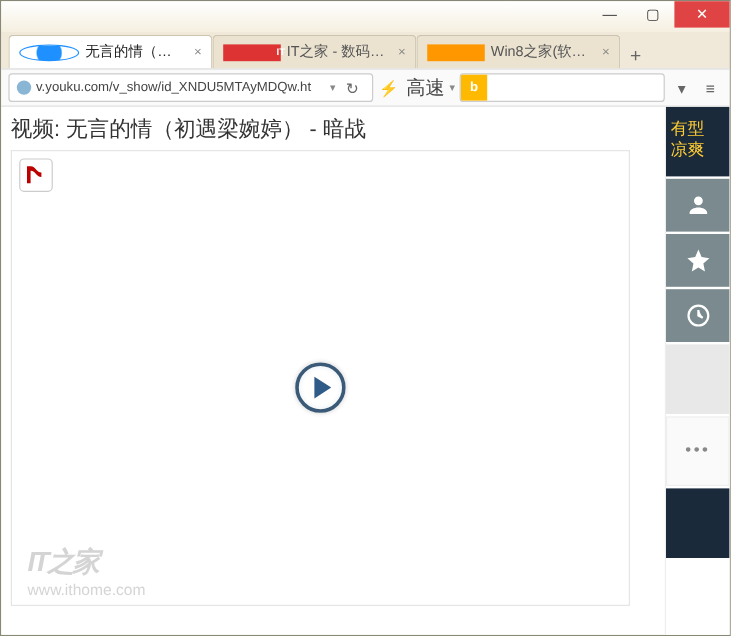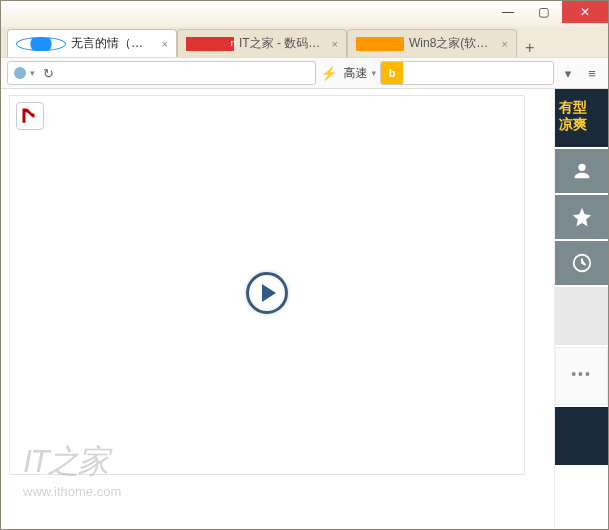--- a/index.html
+++ b/index.html
@@ -17,41 +17,41 @@
   .favicon.youku { background: radial-gradient(circle, #1e90ff 40%, #fff 45%); border-radius: 50%; border: 1px solid #1e90ff; }
   .favicon.ithome { background: #d33; color: #fff; font-size: 8px; font-weight: bold; display: flex; align-items: center; justify-content: center; }
   .favicon.win8 { background: #ff9800; }
   .newtab { padding: 0 8px; font-size: 16px; color: #666; }
   .addrbar { height: 32px; background: #fafafa; display: flex; align-items: center; padding: 0 6px; gap: 4px; border-top: 1px solid #ddd; border-bottom: 1px solid #ddd; }
   .urlbox { flex: 1.2; height: 24px; border: 1px solid #ccc; border-radius: 3px; background: #fff; display: flex; align-items: center; padding: 0 6px; font-size: 11px; color: #444; gap: 4px; overflow: hidden; }
   .urltext { flex: 1; white-space: nowrap; overflow: hidden; text-overflow: ellipsis; }
   .globe { width: 12px; height: 12px; border-radius: 50%; background: #8ab6d6; flex-shrink: 0; }
   .dd { color: #888; font-size: 9px; }
   .tool-icon { width: 20px; color: #666; font-size: 13px; text-align: center; }
-  .speed { font-size: 12px; color: #444; }
+  .speed { font-size: 16px; color: #444; }
   .searchbox { flex: 0.7; height: 24px; border: 1px solid #ccc; border-radius: 3px; background: #fff; display: flex; align-items: center; font-size: 12px; color: #888; overflow: hidden; }
   .bing-badge { width: 22px; height: 100%; background: #ffb900; color: #fff; display: flex; align-items: center; justify-content: center; font-weight: bold; font-size: 11px; }
   .searchbox input { border: none; flex: 1; padding: 0 6px; font-style: italic; color: #888; font-size: 12px; outline: none; }
   .content { flex: 1; background: #fff; display: flex; overflow: hidden; }
   .main { flex: 1; padding: 6px 8px; position: relative; }
   .page-title { font-size: 18px; color: #333; margin-bottom: 6px; font-weight: normal; }
   .video-area { width: 96%; height: 380px; border: 1px solid #e5e5e5; background: #fff; position: relative; }
   .flash-badge { position: absolute; top: 6px; left: 6px; width: 28px; height: 28px; border: 1px solid #ccc; border-radius: 4px; background: #fff; display: flex; align-items: center; justify-content: center; }
   .flash-badge svg { width: 18px; height: 18px; }
   .play-btn { position: absolute; top: 52%; left: 50%; transform: translate(-50%, -50%); width: 42px; height: 42px; border: 3px solid #3a5a78; border-radius: 50%; background: radial-gradient(circle, #fff 55%, #dbe6ef 100%); display: flex; align-items: center; justify-content: center; box-shadow: 0 0 4px rgba(0,0,0,0.2); }
   .play-btn::before { content: ""; border-left: 14px solid #2f5b88; border-top: 9px solid transparent; border-bottom: 9px solid transparent; margin-left: 4px; }
   .sidebar { width: 54px; background: #fff; display: flex; flex-direction: column; border-left: 1px solid #eee; }
   .thumb { height: 58px; background: #1a2a3a; margin: 0 0 2px 0; position: relative; overflow: hidden; }
-  .thumb.txt { color: #ffcc33; font-size: 14px; font-weight: bold; padding: 10px 4px; line-height: 1.2; }
+  .thumb.txt { color: #ffcc33; font-size: 14px; font-weight: normal; padding: 10px 4px; line-height: 1.2; }
   .thumb.light { background: #e8e8e8; }
   .thumb.white { background: #fafafa; border: 1px solid #eee; }
   .side-icon { background: #7a8a8f; display: flex; align-items: center; justify-content: center; height: 44px; margin-bottom: 2px; }
   .side-icon svg { width: 22px; height: 22px; fill: #fff; }
   .watermark { position: absolute; bottom: 30px; left: 22px; opacity: 0.5; }
-  .wm-logo { font-size: 32px; color: #aaa; font-weight: normal; font-style: italic; letter-spacing: -2px; }
+  .wm-logo { font-size: 23px; color: #aaa; font-weight: bold; font-style: italic; letter-spacing: -2px; }
   .wm-url { font-size: 13px; color: #aaa; }
   .dots { color:#888; letter-spacing:2px; font-size:14px; text-align:center; padding-top:18px;}
 </style>
 </head>
 <body>
 
 <div class="window">
 
   <div class="titlebar">
     <div class="win-btn">—</div>
@@ -74,35 +74,37 @@
       <span class="favicon win8"></span>
       <span class="tab-title">Win8之家(软媒) - Win…</span>
       <span class="tab-close">×</span>
     </div>
     <div class="newtab">+</div>
   </div>
 
   <div class="addrbar">
     <div class="urlbox">
       <span class="globe"></span>
+      <span class="urltext">v.youku.com/v_show/id_XNDU5MTAyMDQw.ht</span>
       <span class="dd">▾</span>
       <span class="tool-icon">↻</span>
     </div>
     <span class="tool-icon" style="color:#e08a00;">⚡</span>
     <span class="speed">高速</span>
     <span class="dd">▾</span>
     <div class="searchbox">
       <span class="bing-badge">b</span>
     </div>
     <span class="tool-icon">▾</span>
     <span class="tool-icon">≡</span>
   </div>
 
   <div class="content">
     <div class="main">
+      <h1 class="page-title">视频: 无言的情（初遇梁婉婷） - 暗战</h1>
       <div class="video-area">
         <div class="flash-badge">
           <svg viewBox="0 0 24 24">
               <path fill="#b00" d="M6 2c6 0 6 7 12 7v5c-6 0-6-7-12-7v14H2V2h4z"></path>
             </svg>
         </div>
         <div class="play-btn"></div>
       </div>
       <div class="watermark">
         <div class="wm-logo">IT之家</div>

